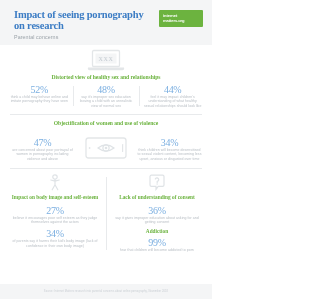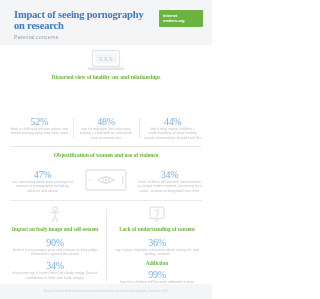--- a/index.html
+++ b/index.html
@@ -92,21 +92,20 @@
 
   
   .stats4 {
     display:flex;
     padding:3px 6px 6px;
   }
   .stats4 .cell {
     flex:1;
     padding:0 2px;
     position:relative;
-    margin-top:32px;
   }
   .stats4 .cell + .cell::before {
     content:"";
     position:absolute;
     left:0; top:2px; bottom:2px;
     width:1px;
     background:#e8eaec;
   }
 
   
@@ -246,21 +245,21 @@
 
     <div class="col">
       <div class="icon-row">
         <svg width="16" height="17" viewBox="0 0 16 17">
           <circle cx="8" cy="3" r="2.2" fill="none" stroke="#dfe3e6" stroke-width="1.2"></circle>
           <path d="M8 5.6 v5.2 M8 7.2 l-4.2 -1.2 M8 7.2 l4.2 -1.2 M8 10.8 l-2.8 5 M8 10.8 l2.8 5" fill="none" stroke="#dfe3e6" stroke-width="1.2" stroke-linecap="round"></path>
         </svg>
       </div>
       <div class="col-head">Impact on body image and self-esteem</div>
       <div class="gap-s"></div>
-      <div class="pct">90%</div>
+      <div class="pct">27%</div>
       <div class="desc">believe it encourages poor self esteem as they judge themselves against the actors</div>
       <div class="gap-s"></div>
       <div class="pct">34%</div>
       <div class="desc">of parents say it harms their kid's body image (lack of confidence in their own body image)</div>
     </div>
 
     <div class="col">
       <div class="icon-row">
         <svg width="16" height="17" viewBox="0 0 16 17">
           <path d="M2.4 1.2 h11.2 a1.4 1.4 0 0 1 1.4 1.4 v8.4 a1.4 1.4 0 0 1 -1.4 1.4 h-4.4 l-2.2 3 v-3 h-4.6 a1.4 1.4 0 0 1 -1.4 -1.4 v-8.4 a1.4 1.4 0 0 1 1.4 -1.4 z" fill="none" stroke="#dfe3e6" stroke-width="1.2"></path>

